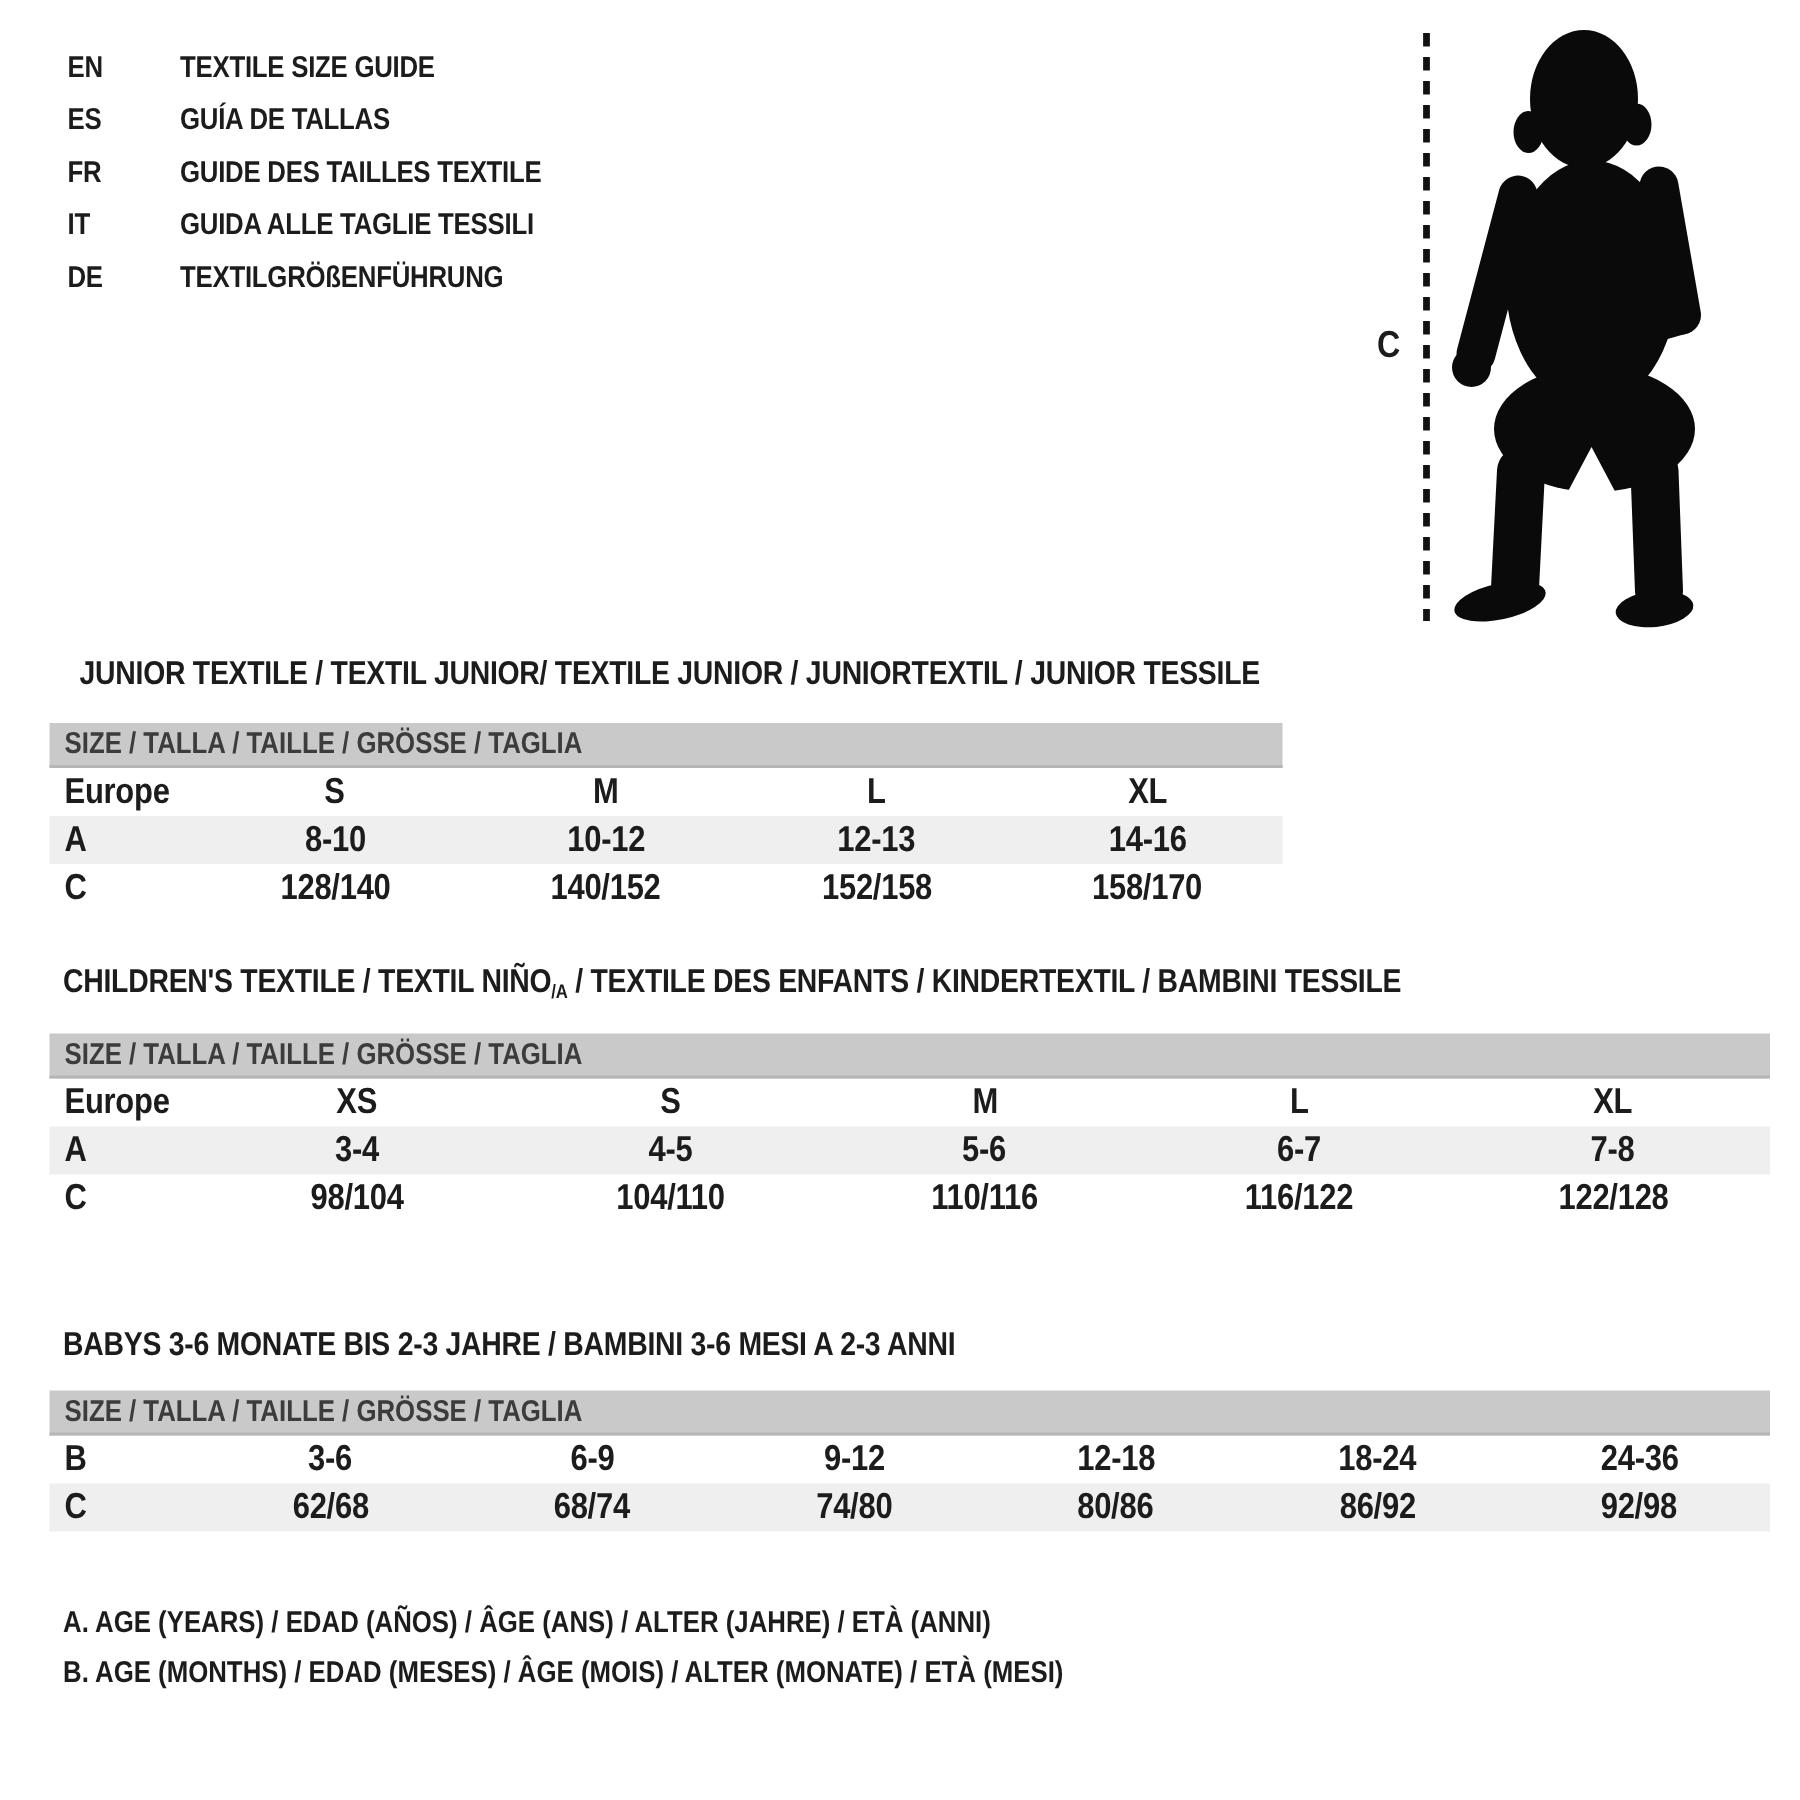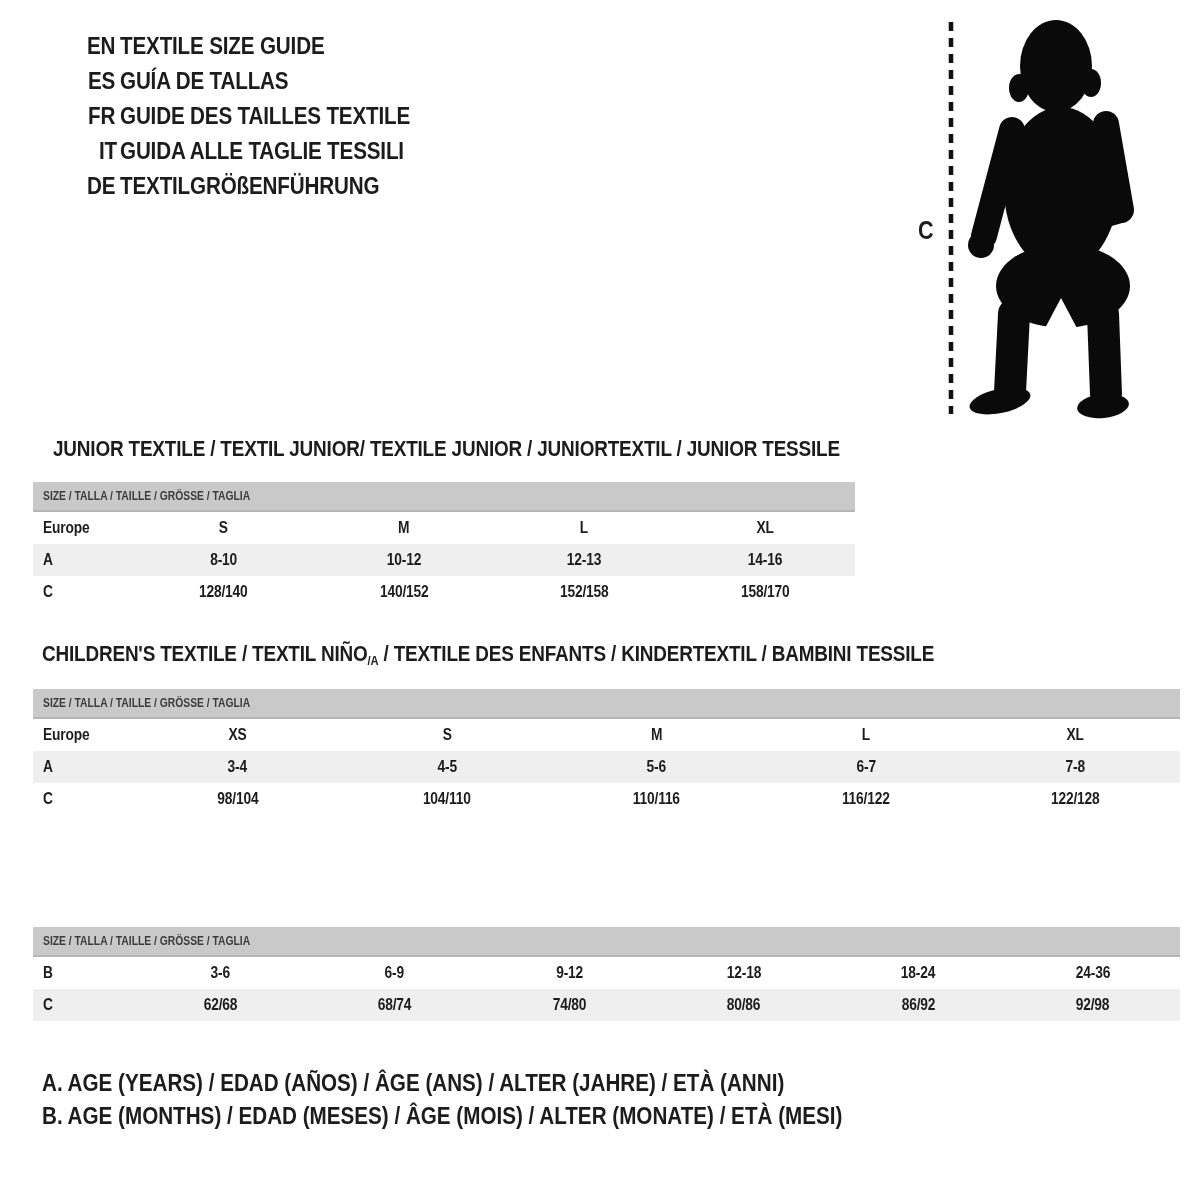--- a/index.html
+++ b/index.html
@@ -10,48 +10,48 @@
     font-family: "Liberation Sans", "DejaVu Sans", sans-serif;
     color: #1c1c1c;
     overflow: hidden;
   }
   
   .cx { display: inline-block; transform: scaleX(0.86); transform-origin: 0 50%; white-space: nowrap; }
   .cxc { transform-origin: 50% 50%; }
 
   
   .lang-block { position: absolute; left: 45px; top: 28px; }
-  .lang-row { display: flex; align-items: center; height: 35px; font-size: 24px; font-weight: 700; letter-spacing: -0.2px; text-align: right; }
+  .lang-row { display: flex; align-items: center; height: 35px; font-size: 20px; font-weight: 700; letter-spacing: -0.2px; }
   .lang-code { width: 75px; }
 
   
   .sec-title { position: absolute; left: 42px; font-size: 22px; font-weight: 700; letter-spacing: -0.2px; }
   .sub-a { font-size: 13px; vertical-align: -4px; }
 
   
   .size-bar {
     position: absolute; height: 30px; box-sizing: border-box;
     background: #c9c9c9; border-bottom: 2px solid #b6b6b6;
     display: flex; align-items: center; padding-left: 10px;
-    color: #3c3c3c; font-size: 12px; font-weight: 700;
+    color: #3c3c3c; font-size: 20px; font-weight: 700;
   }
   .trow {
     position: absolute; display: grid; height: 32px;
-    align-items: center; font-size: 16px; font-weight: 700; letter-spacing: -0.2px;
+    align-items: center; font-size: 24px; font-weight: 700; letter-spacing: -0.2px;
   }
   .cols4 { grid-template-columns: 100px repeat(4, 1fr); }
   .cols5 { grid-template-columns: 100px repeat(5, 1fr); }
   .cols6 { grid-template-columns: 100px repeat(6, 1fr); }
   .trow .lab { padding-left: 10px; }
   .trow .val { text-align: center; }
   .alt { background: #efefef; }
 
   
   .legend-block { position: absolute; left: 42px; top: 1066px; }
-  .legend-line { height: 33px; display: flex; align-items: center; font-size: 24px; font-weight: 700; }
+  .legend-line { height: 33px; display: flex; align-items: center; font-size: 20px; font-weight: 700; }
 
   
   .figure-svg { position: absolute; left: 940px; top: 14px; }
   .c-label { position: absolute; left: 918px; top: 216px; font-size: 25px; font-weight: 700; }
 </style>
 </head>
 <body>
 
 <div class="page">
 
@@ -151,20 +151,23 @@
   </div>
   <div class="trow cols5" style="left:33px; top:783px; width:1147px;">
     <div class="lab"><span class="cx">C</span></div>
     <div class="val"><span class="cx cxc">98/104</span></div>
     <div class="val"><span class="cx cxc">104/110</span></div>
     <div class="val"><span class="cx cxc">110/116</span></div>
     <div class="val"><span class="cx cxc">116/122</span></div>
     <div class="val"><span class="cx cxc">122/128</span></div>
   </div>
 
+  <div class="sec-title" style="top:883px;">
+    <span class="cx">BABYS 3-6 MONATE BIS 2-3 JAHRE / BAMBINI 3-6 MESI A 2-3 ANNI</span>
+  </div>
   <div class="size-bar" style="left:33px; top:927px; width:1147px;">
     <span class="cx">SIZE / TALLA / TAILLE / GRÖSSE / TAGLIA</span>
   </div>
   <div class="trow cols6" style="left:33px; top:957px; width:1147px;">
     <div class="lab"><span class="cx">B</span></div>
     <div class="val"><span class="cx cxc">3-6</span></div>
     <div class="val"><span class="cx cxc">6-9</span></div>
     <div class="val"><span class="cx cxc">9-12</span></div>
     <div class="val"><span class="cx cxc">12-18</span></div>
     <div class="val"><span class="cx cxc">18-24</span></div>

